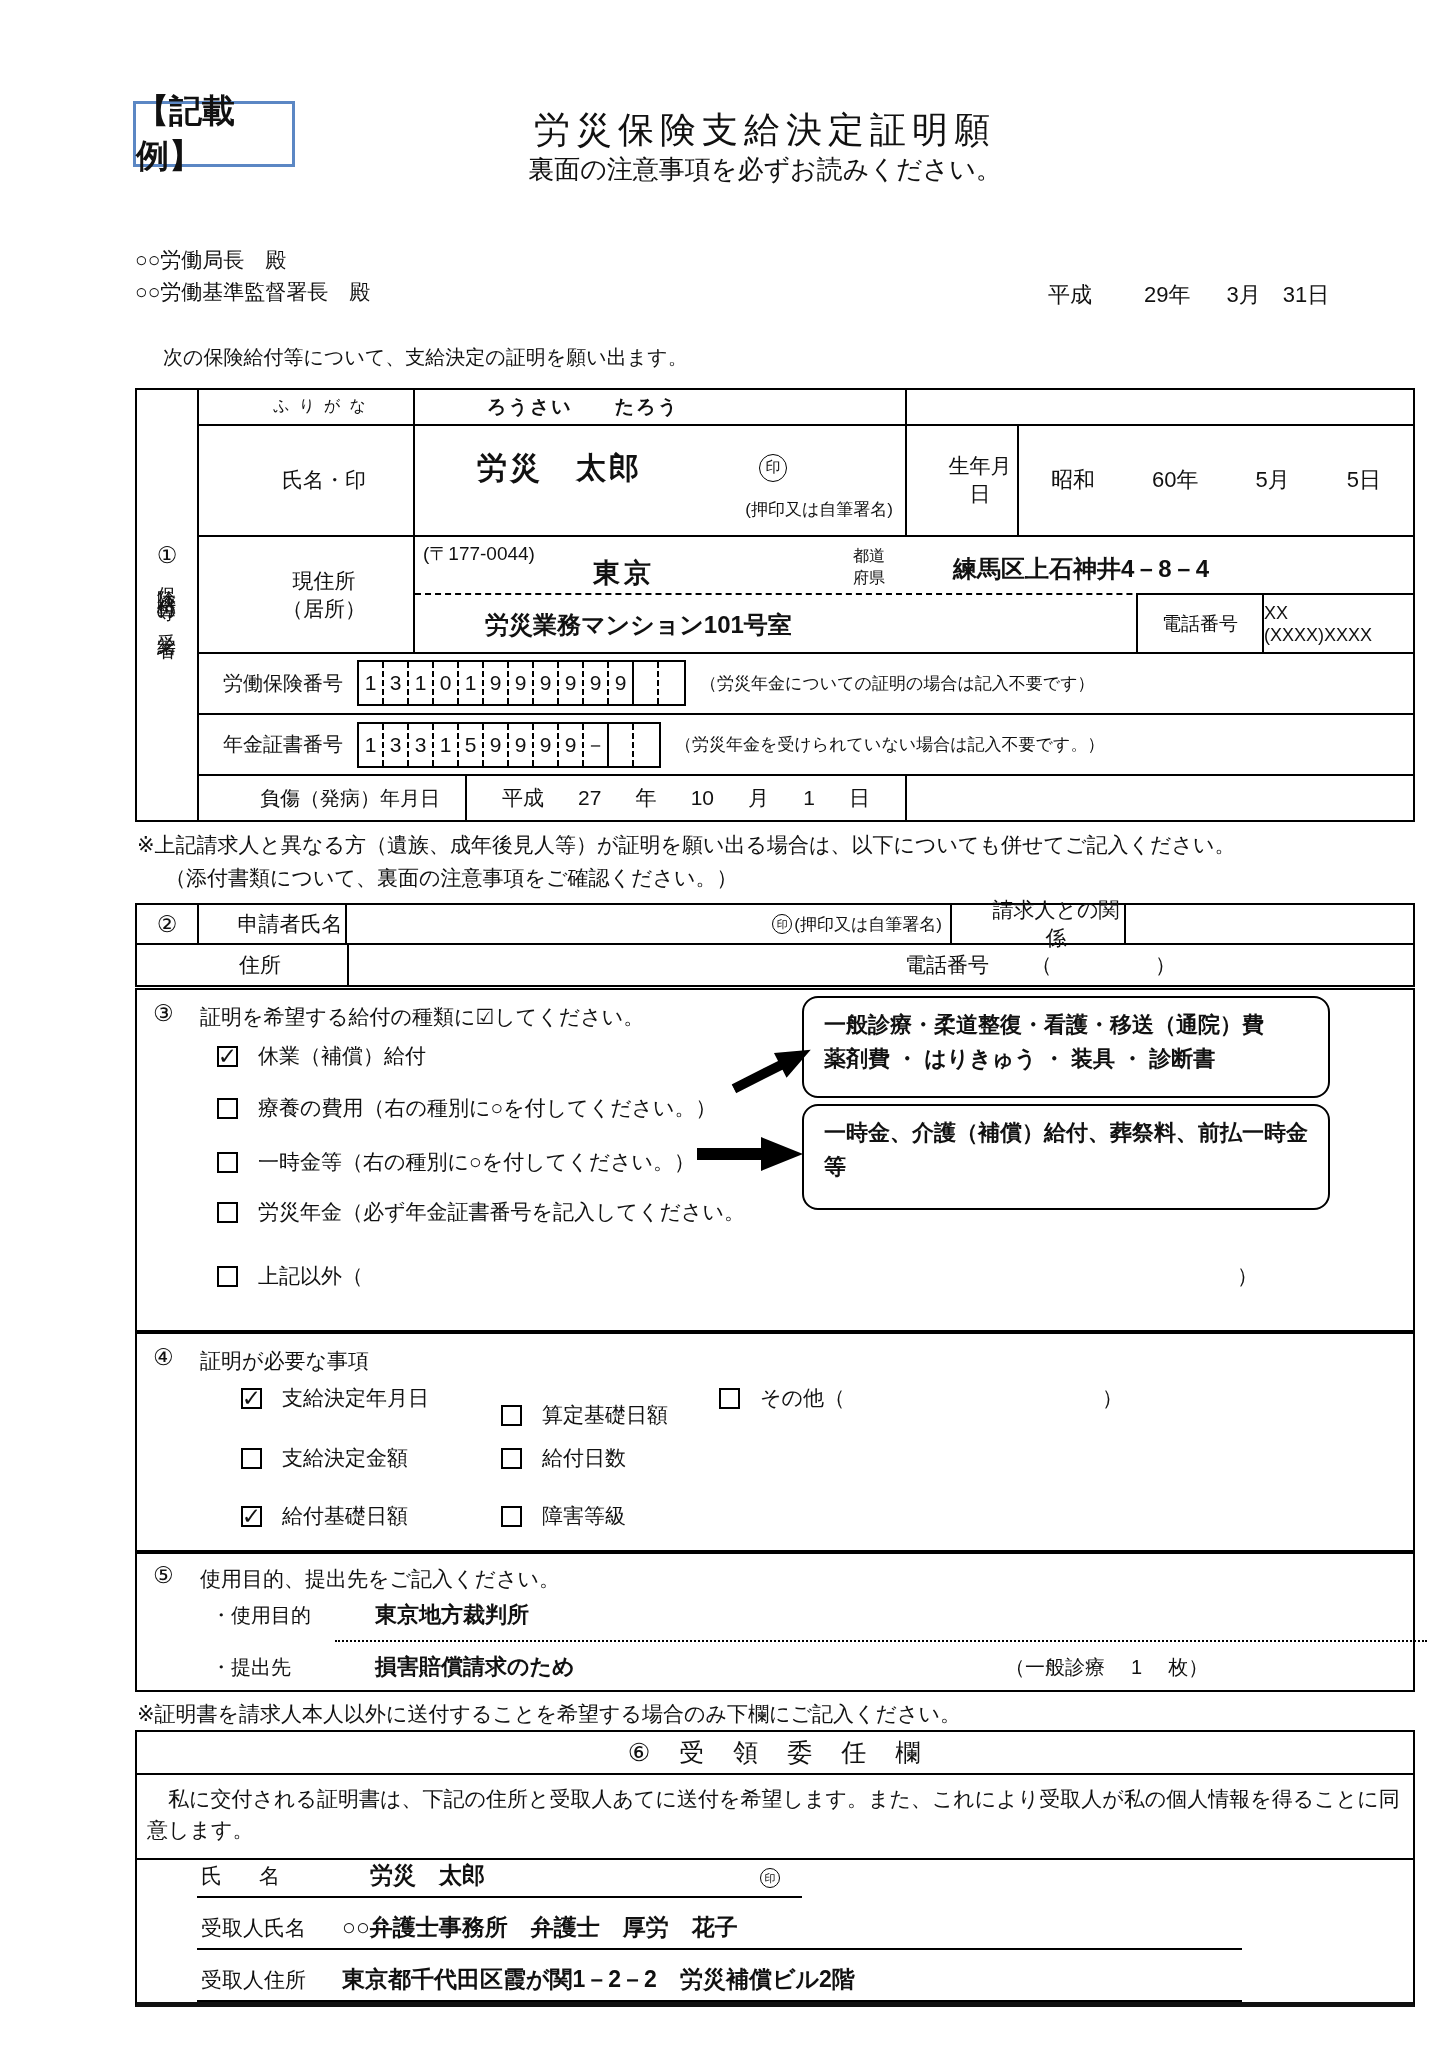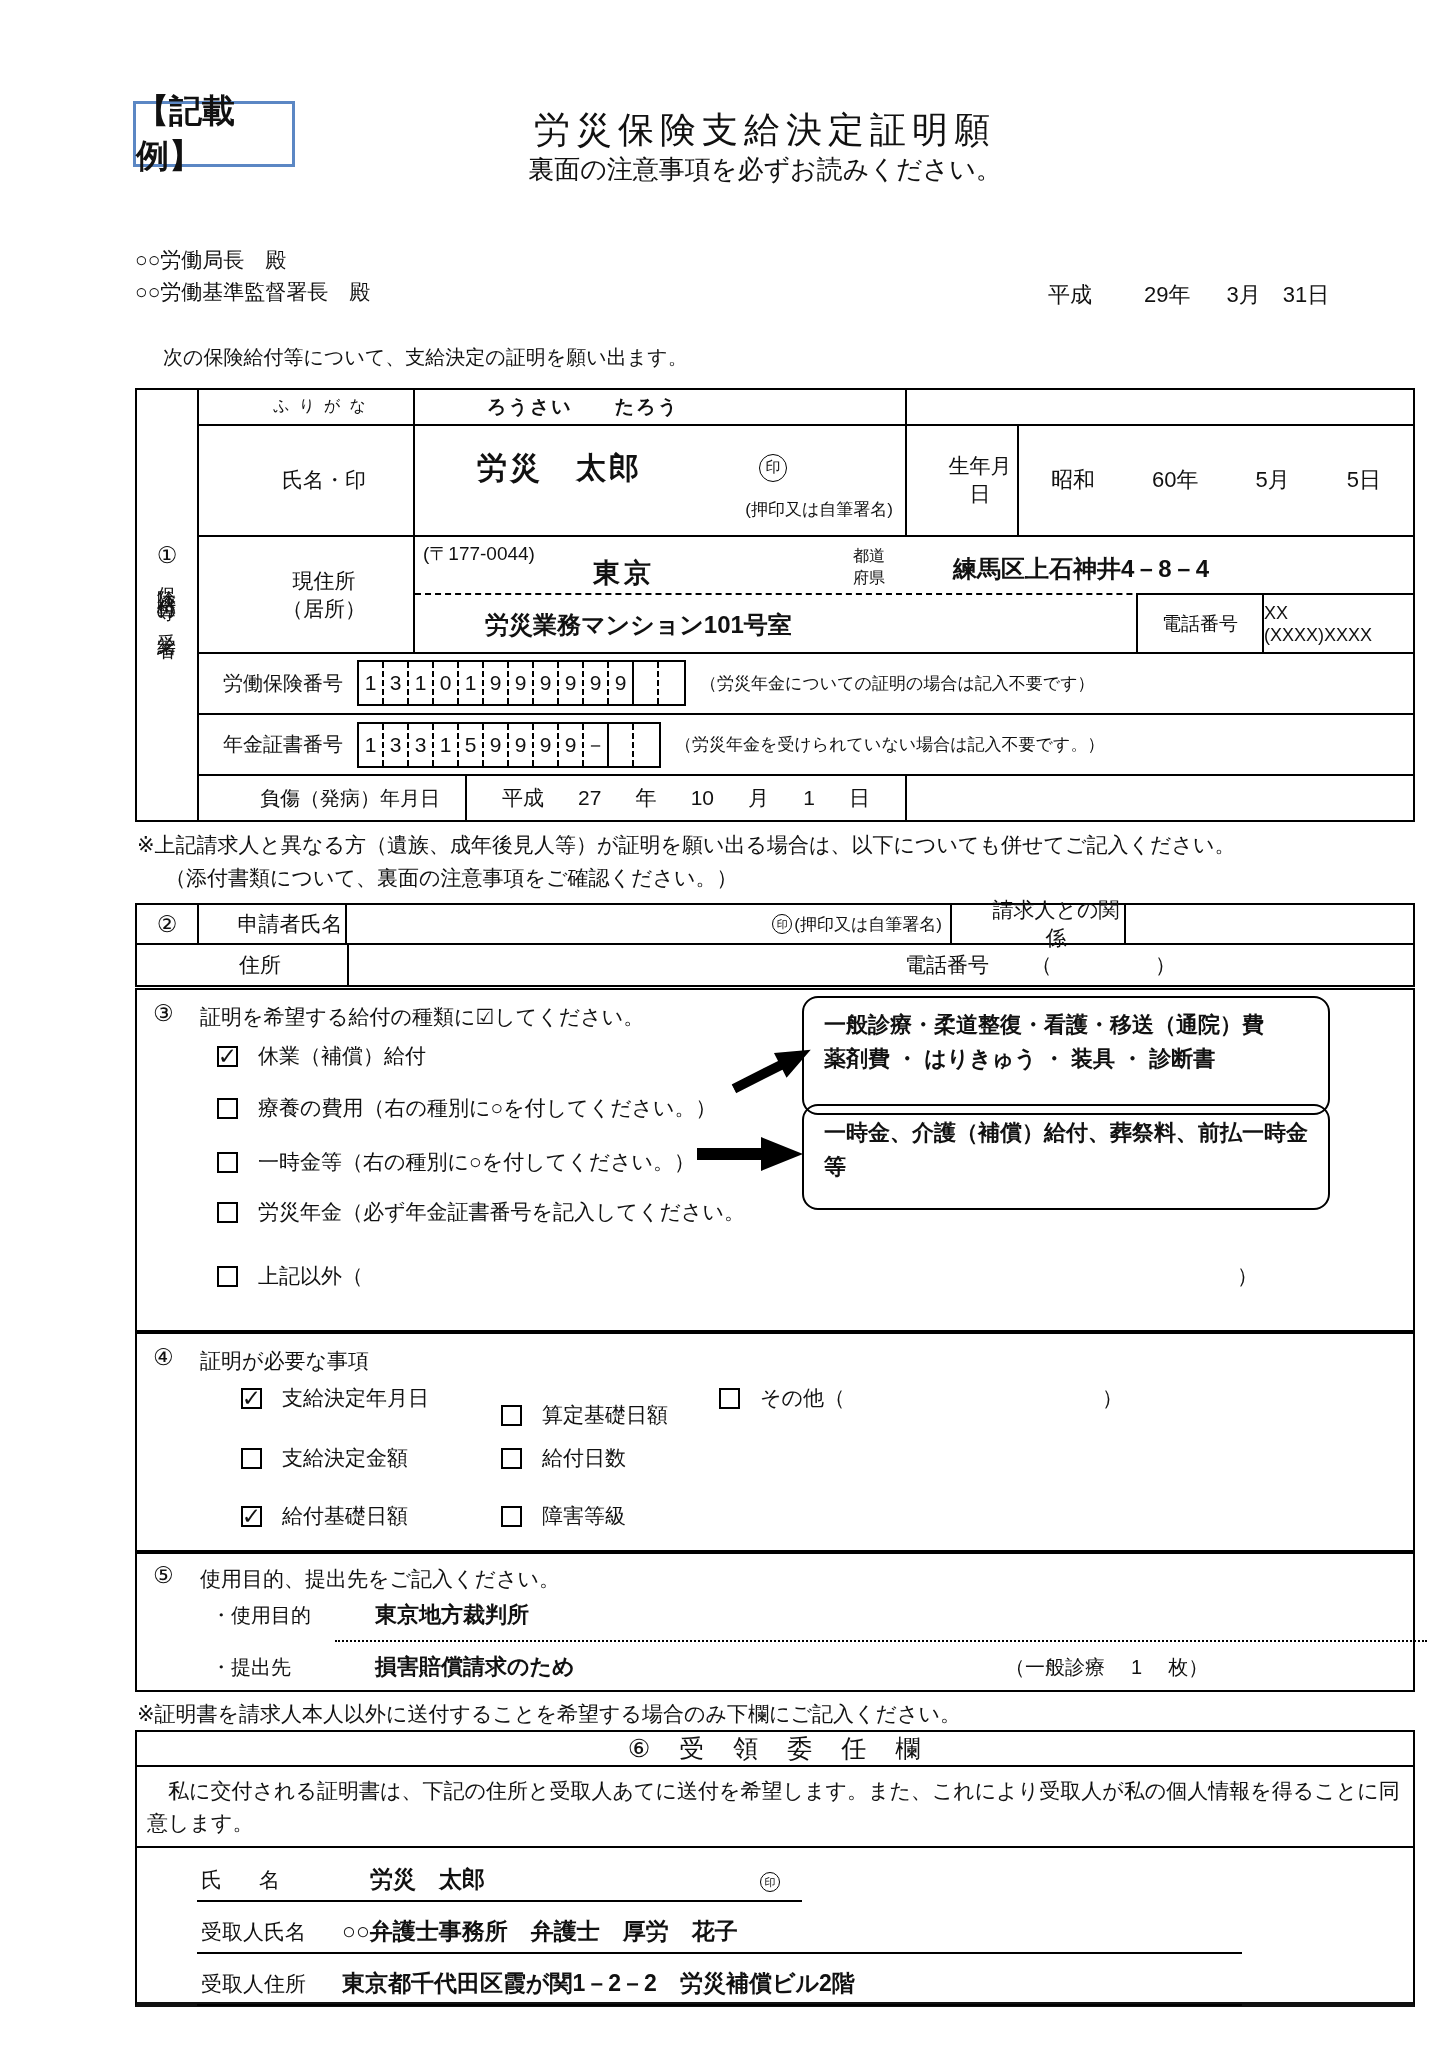--- a/index.html
+++ b/index.html
@@ -100,21 +100,21 @@
   .t3 { position:absolute; left:135px; top:988px; width:1280px; height:344px; border:2.5px solid #000; }
   .sec-num { position:absolute; left:16px; font-size:23px; }
   .sec-head { position:absolute; left:63px; font-size:21px; }
   .chk-row { position:absolute; display:flex; align-items:center; gap:20px; }
   .cb { width:21px; height:21px; border:2.5px solid #000; display:inline-flex; align-items:center;
     justify-content:center; font-size:23px; font-weight:bold; line-height:1; flex:none; }
   .cb-label { font-size:21px; }
   .close-paren { position:absolute; font-size:21px; }
   .rbox { position:absolute; left:665px; width:528px; border:2.5px solid #000; border-radius:16px;
     padding:10px 20px; font-size:22px; font-weight:bold; line-height:1.55; }
-  .rbox1 { top:6px; height:119px; }
+  .rbox1 { top:6px; height:102px; }
   .rbox2 { top:114px; height:106px; }
   .arrow { position:absolute; }
   .arrow1 { left:592px; top:62px; transform:rotate(-27deg); }
   .arrow2 { left:560px; top:146px; }
 
   
   .t4 { position:absolute; left:135px; top:1332px; width:1280px; height:220px; border:2.5px solid #000; }
 
   
   .t5 { position:absolute; left:135px; top:1552px; width:1280px; height:140px; border:2.5px solid #000; }
@@ -125,21 +125,21 @@
   .copies { position:absolute; left:868px; top:100px; font-size:20px; }
   .copies span { display:inline-block; }
   .copies .cv { margin:0 26px; font-size:20px; }
 
   
   .t6 { position:absolute; left:135px; top:1730px; width:1280px; height:277px;
     border:2.5px solid #000; border-bottom:5px solid #111; display:flex; flex-direction:column; }
   .t6-head { height:43px; border-bottom:2.5px solid #000; display:flex; align-items:center;
     justify-content:center; font-size:25px; letter-spacing:2px; }
   .t6-consent { height:86px; border-bottom:2.5px solid #000; padding:8px 10px; font-size:21px; line-height:1.5; }
-  .t6-lines { flex:1; padding-top:16px;text-align:right; }
+  .t6-lines { flex:1; padding-top:0;text-align:right; }
   .u-line { display:flex; align-items:baseline; border-bottom:2.5px solid #000; margin-left:60px; height:38px; }
   .u-line .u-lbl { font-size:21px; margin-left:4px; }
   .u-line .u-val { font-size:23px; font-weight:bold; }
   .l1 { width:605px; }
   .l1 .u-lbl { letter-spacing:8px; }
   .l1 .u-val { margin-left:82px; }
   .l1 .seal-sm { align-self:center; margin-left:auto; margin-right:22px; }
   .l2, .l3 { width:1045px; margin-top:14px; }
   .l2 .u-val, .l3 .u-val { margin-left:36px; }
 </style>

